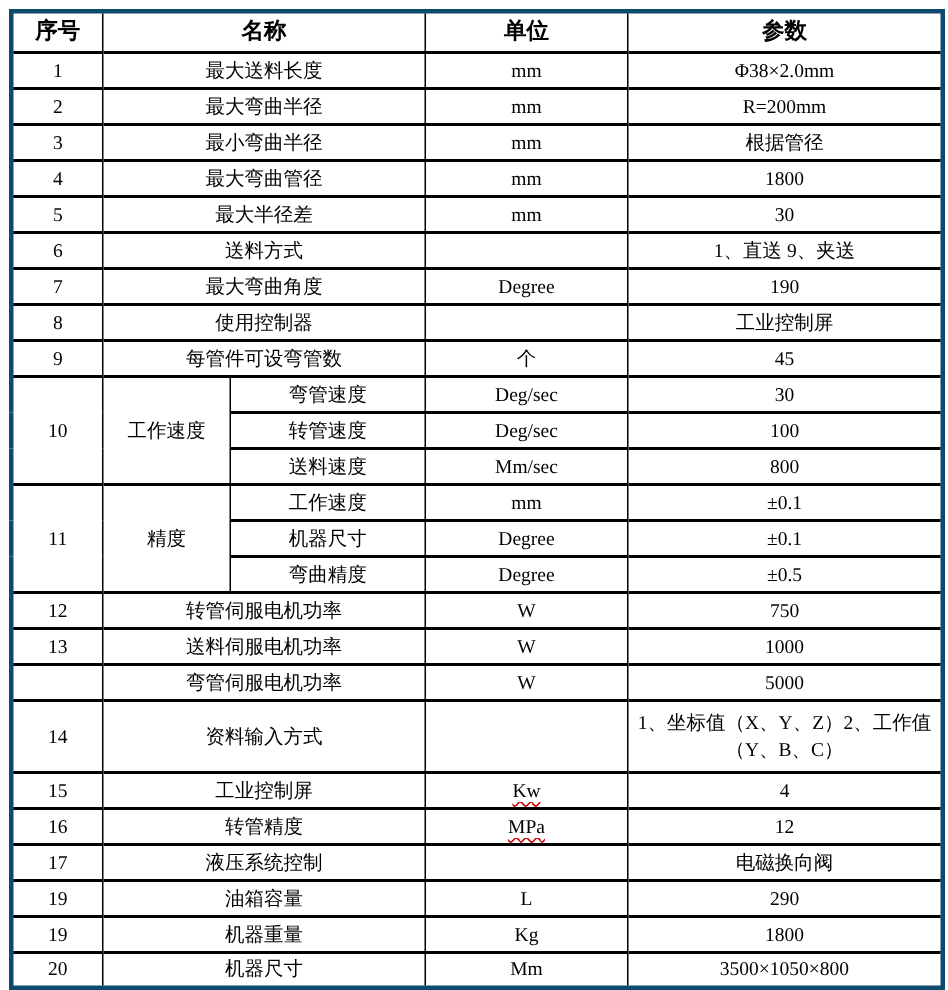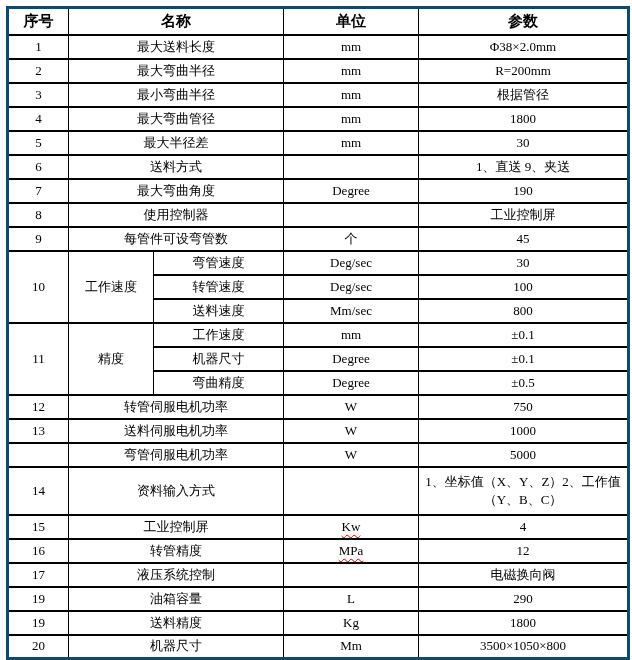--- a/index.html
+++ b/index.html
@@ -202,21 +202,21 @@
         <td>电磁换向阀</td>
       </tr>
       <tr>
         <td>19</td>
         <td colspan="2">油箱容量</td>
         <td>L</td>
         <td>290</td>
       </tr>
       <tr>
         <td>19</td>
-        <td colspan="2">送料精度</td>
+        <td colspan="2">机器重量</td>
         <td>Kg</td>
         <td>1800</td>
       </tr>
       <tr>
         <td>20</td>
         <td colspan="2">机器尺寸</td>
         <td>Mm</td>
         <td>3500×1050×800</td>
       </tr>
     </tbody>

